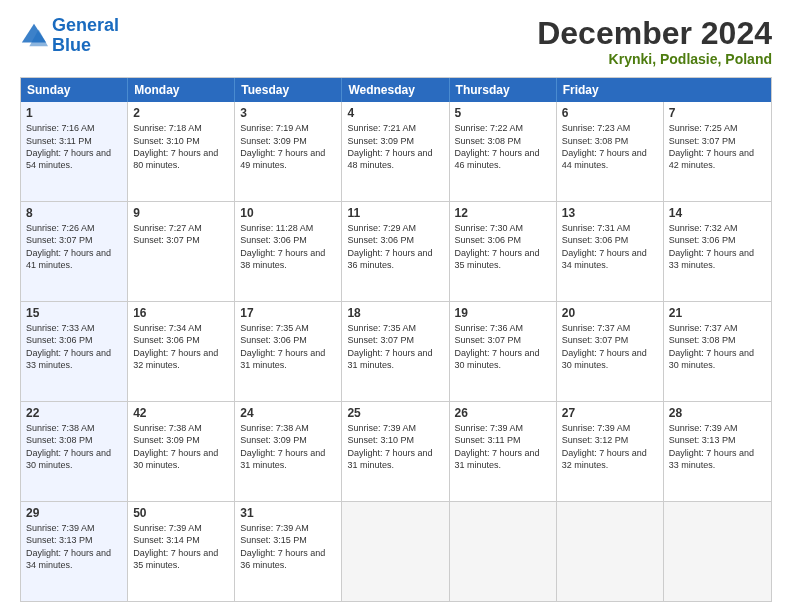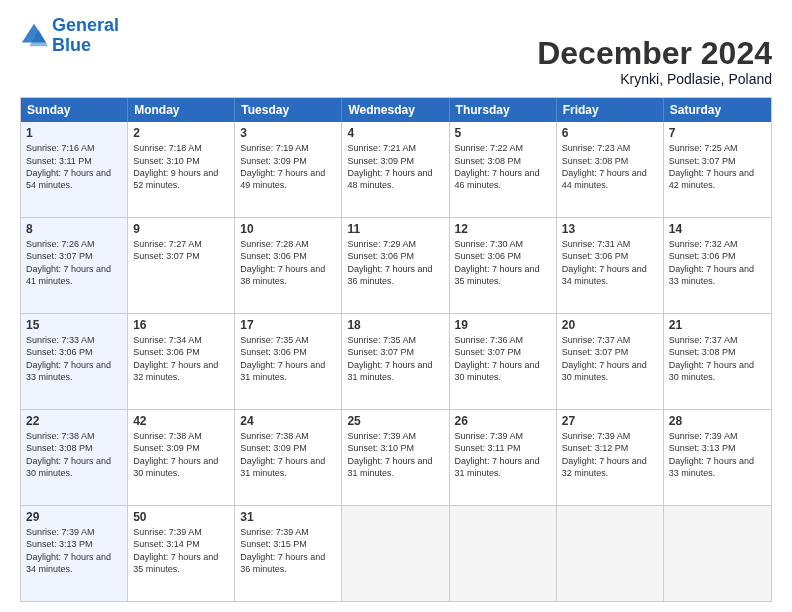--- a/index.html
+++ b/index.html
@@ -43,25 +43,25 @@
       height: 28px;
     }
     .title-block {
       text-align: right;
     }
     .main-title {
       font-size: 32px;
       font-weight: bold;
       color: #333;
       line-height: 1.1;
-      margin-top: 20px;
     }
     .subtitle {
       font-size: 14px;
-      color: #0f172a;
+      color: #4d7c0f;
+      font-weight: bold;
     }
     .calendar {
       flex: 1;
       display: flex;
       flex-direction: column;
       border: 1px solid #ccc;
     }
     .cal-header {
       display: grid;
       grid-template-columns: repeat(7, 1fr);
@@ -136,35 +136,34 @@
   </div>
 
   <div class="calendar">
     <div class="cal-header" id="cal-header">
         <div class="cal-header-cell">Sunday</div>
         <div class="cal-header-cell">Monday</div>
         <div class="cal-header-cell">Tuesday</div>
         <div class="cal-header-cell">Wednesday</div>
         <div class="cal-header-cell">Thursday</div>
         <div class="cal-header-cell">Friday</div>
-        <div class="cal-header-cell">Saturday</div>
       </div>
     <div class="cal-body" id="cal-body">
         <div class="cal-row">
           <div class="cal-cell sunday">
             <span class="day-num">1</span>
             <span class="cell-text">Sunrise: 7:16 AM</span>
             <span class="cell-text">Sunset: 3:11 PM</span>
             <span class="cell-text">Daylight: 7 hours and 54 minutes.</span>
           </div>
           <div class="cal-cell">
             <span class="day-num">2</span>
             <span class="cell-text">Sunrise: 7:18 AM</span>
             <span class="cell-text">Sunset: 3:10 PM</span>
-            <span class="cell-text">Daylight: 9 hours and 52 minutes.</span>
+            <span class="cell-text">Daylight: 7 hours and 80 minutes.</span>
           </div>
           <div class="cal-cell">
             <span class="day-num">3</span>
             <span class="cell-text">Sunrise: 7:19 AM</span>
             <span class="cell-text">Sunset: 3:09 PM</span>
             <span class="cell-text">Daylight: 7 hours and 49 minutes.</span>
           </div>
           <div class="cal-cell">
             <span class="day-num">4</span>
             <span class="cell-text">Sunrise: 7:21 AM</span>
@@ -197,21 +196,21 @@
             <span class="cell-text">Sunset: 3:07 PM</span>
             <span class="cell-text">Daylight: 7 hours and 41 minutes.</span>
           </div>
           <div class="cal-cell">
             <span class="day-num">9</span>
             <span class="cell-text">Sunrise: 7:27 AM</span>
             <span class="cell-text">Sunset: 3:07 PM</span>
           </div>
           <div class="cal-cell">
             <span class="day-num">10</span>
-            <span class="cell-text">Sunrise: 7:28 AM</span>
+            <span class="cell-text">Sunrise: 11:28 AM</span>
             <span class="cell-text">Sunset: 3:06 PM</span>
             <span class="cell-text">Daylight: 7 hours and 38 minutes.</span>
           </div>
           <div class="cal-cell">
             <span class="day-num">11</span>
             <span class="cell-text">Sunrise: 7:29 AM</span>
             <span class="cell-text">Sunset: 3:06 PM</span>
             <span class="cell-text">Daylight: 7 hours and 36 minutes.</span>
           </div>
           <div class="cal-cell">

